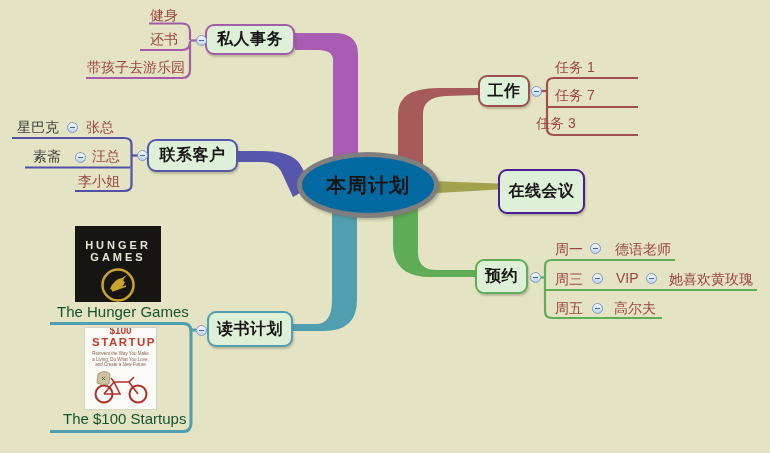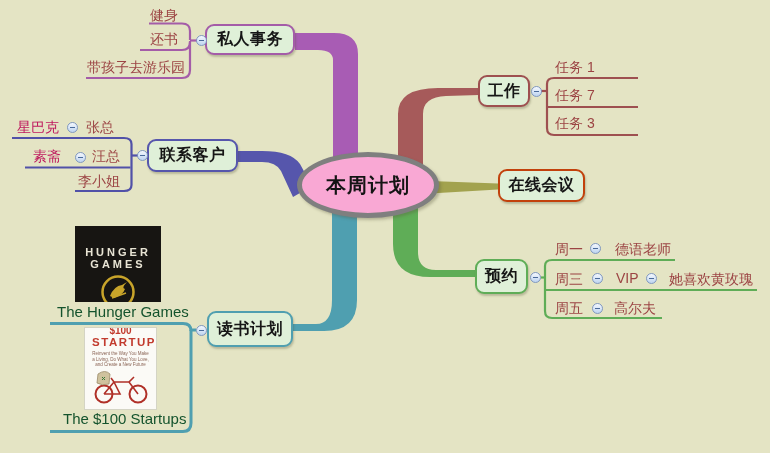--- a/index.html
+++ b/index.html
@@ -5,58 +5,58 @@
   html,body{margin:0;padding:0;}
   .stage{
     position:relative; width:770px; height:453px;
     background:#E4E4C4; overflow:hidden;
     font-family:"Liberation Sans","DejaVu Sans",sans-serif;
   }
   .stage svg.lines{position:absolute;left:0;top:0;}
   
   .center-ellipse{
     position:absolute; left:297px; top:152px; width:142px; height:66px;
-    background:#f9a8d4; border:5px solid #7F7F7F; border-radius:50%;
+    background:#0369a1; border:5px solid #7F7F7F; border-radius:50%;
     box-sizing:border-box; display:flex; align-items:center; justify-content:center;
     font-size:20px; font-weight:bold; color:#141414; letter-spacing:1px;
     box-shadow:2px 2px 3px rgba(90,90,60,.35);
     text-align:right;
   }
   
   .topic{
     position:absolute; box-sizing:border-box; background:#DFF0D8;
     border-radius:9px; display:flex; align-items:center; justify-content:center;
     font-weight:bold; color:#161616; font-size:16px; letter-spacing:.5px;
     box-shadow:1px 2px 2px rgba(90,90,60,.30);
   }
   .t-personal{left:205px; top:24px; width:90px; height:31px; border:2px solid #A45CA8;}
   .t-work{left:478px; top:75px; width:52px; height:32px; border:2px solid #9E5050;}
   .t-contact{left:147px; top:139px; width:91px; height:33px; border:2px solid #5656AC;}
-  .t-meeting{left:498px; top:169px; width:87px; height:33px; border:2px solid #c2410c;}
+  .t-meeting{left:498px; top:169px; width:87px; height:45px; border:2px solid #4c1d95;}
   .t-appointment{left:475px; top:259px; width:53px; height:35px; border:2px solid #5FAD57;}
   .t-reading{left:207px; top:311px; width:86px; height:36px; border:2px solid #4F9FB0;}
   
   .lbl{position:absolute; font-size:14px; color:#9C4444; white-space:nowrap; line-height:14px;}
-  .lbl.sienna{color:#be185d;}
+  .lbl.sienna{color:#404040;}
   .lbl-en{position:absolute; font-size:15px; color:#14532d; white-space:nowrap; line-height:15px;}
   
   .micon{
     position:absolute; width:11px; height:11px; border-radius:50%;
     background:linear-gradient(#F4F8FE,#BED4F0); border:1px solid #8098C0;
     box-sizing:border-box; display:flex; align-items:center; justify-content:center;
   }
   .micon i{display:block; width:5px; height:1px; background:#4A6A9A;}
   
   .hunger-cover{
     position:absolute; left:75px; top:226px; width:86px; height:76px;
     background:#171512; text-align:center; overflow:hidden;
   }
   .hunger-cover .hline{color:#E8E4D4; font-weight:bold; font-size:11px;
     letter-spacing:3px; line-height:12px; font-family:"Liberation Sans",sans-serif;}
-  .hunger-cover .hline:first-child{margin-top:20px;}
+  .hunger-cover .hline:first-child{margin-top:13px;}
   .hunger-cover .emblem{margin:3px auto 0;}
   
   .startup-cover{
     position:absolute; left:84px; top:327px; width:73px; height:83px;
     background:#FBFAF6; border:1px solid #D4D4C4; box-sizing:border-box;
     text-align:center; overflow:hidden;
   }
   .startup-cover .price{color:#C23B2E; font-weight:bold; font-size:10px; line-height:11px; margin-top:-3px;}
   .startup-cover .stitle{color:#C23B2E; font-weight:bold; font-size:11.5px; letter-spacing:1.5px; line-height:13px;text-align:right;}
   .startup-cover .ssub{color:#8A6455; font-size:4.5px; line-height:5.5px; margin-top:2px;}
@@ -141,21 +141,21 @@
       <path d="M13 9 L16 12 M16 9 L13 12" stroke="#3A7A3A" stroke-width="1"></path>
     </svg>
   </div>
 
   <div class="lbl" style="left:150px;top:8px">健身</div>
   <div class="lbl" style="left:150px;top:32px">还书</div>
   <div class="lbl" style="left:87px;top:60px">带孩子去游乐园</div>
 
   <div class="lbl" style="left:555px;top:60px">任务 1</div>
   <div class="lbl" style="left:555px;top:88px">任务 7</div>
-  <div class="lbl" style="left:555px;top:116px">任务 3</div>
+  <div class="lbl" style="left:536px;top:116px">任务 3</div>
 
   <div class="lbl sienna" style="left:17px;top:120px">星巴克</div>
   <div class="lbl" style="left:86px;top:120px">张总</div>
   <div class="lbl sienna" style="left:33px;top:149px">素斋</div>
   <div class="lbl" style="left:92px;top:149px">汪总</div>
   <div class="lbl" style="left:78px;top:174px">李小姐</div>
 
   <div class="lbl" style="left:555px;top:242px">周一</div>
   <div class="lbl" style="left:615px;top:242px">德语老师</div>
   <div class="lbl" style="left:555px;top:272px">周三</div>

